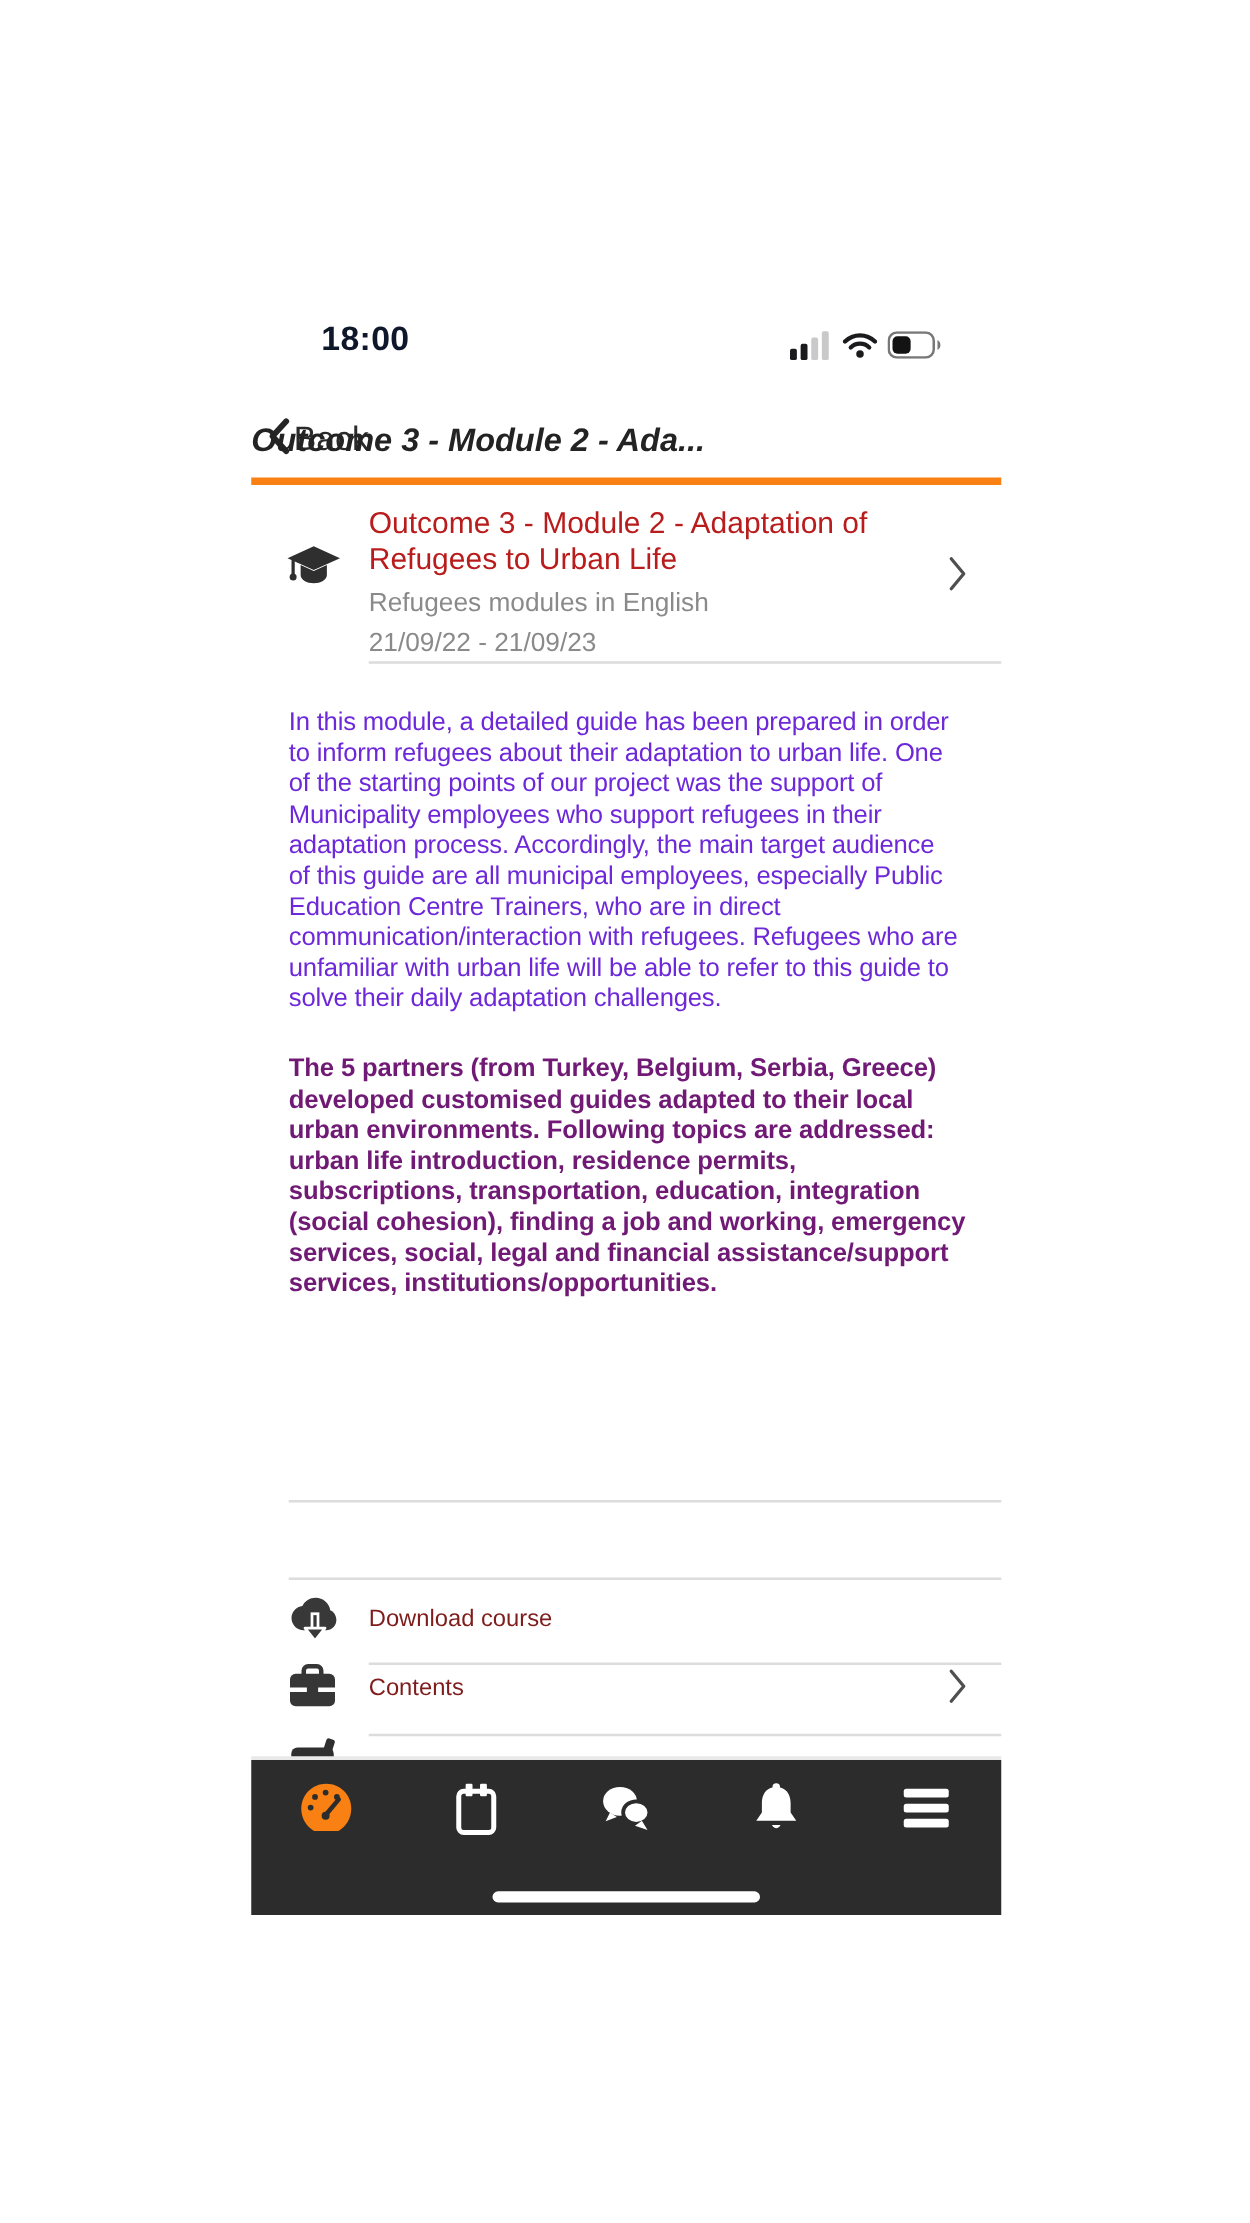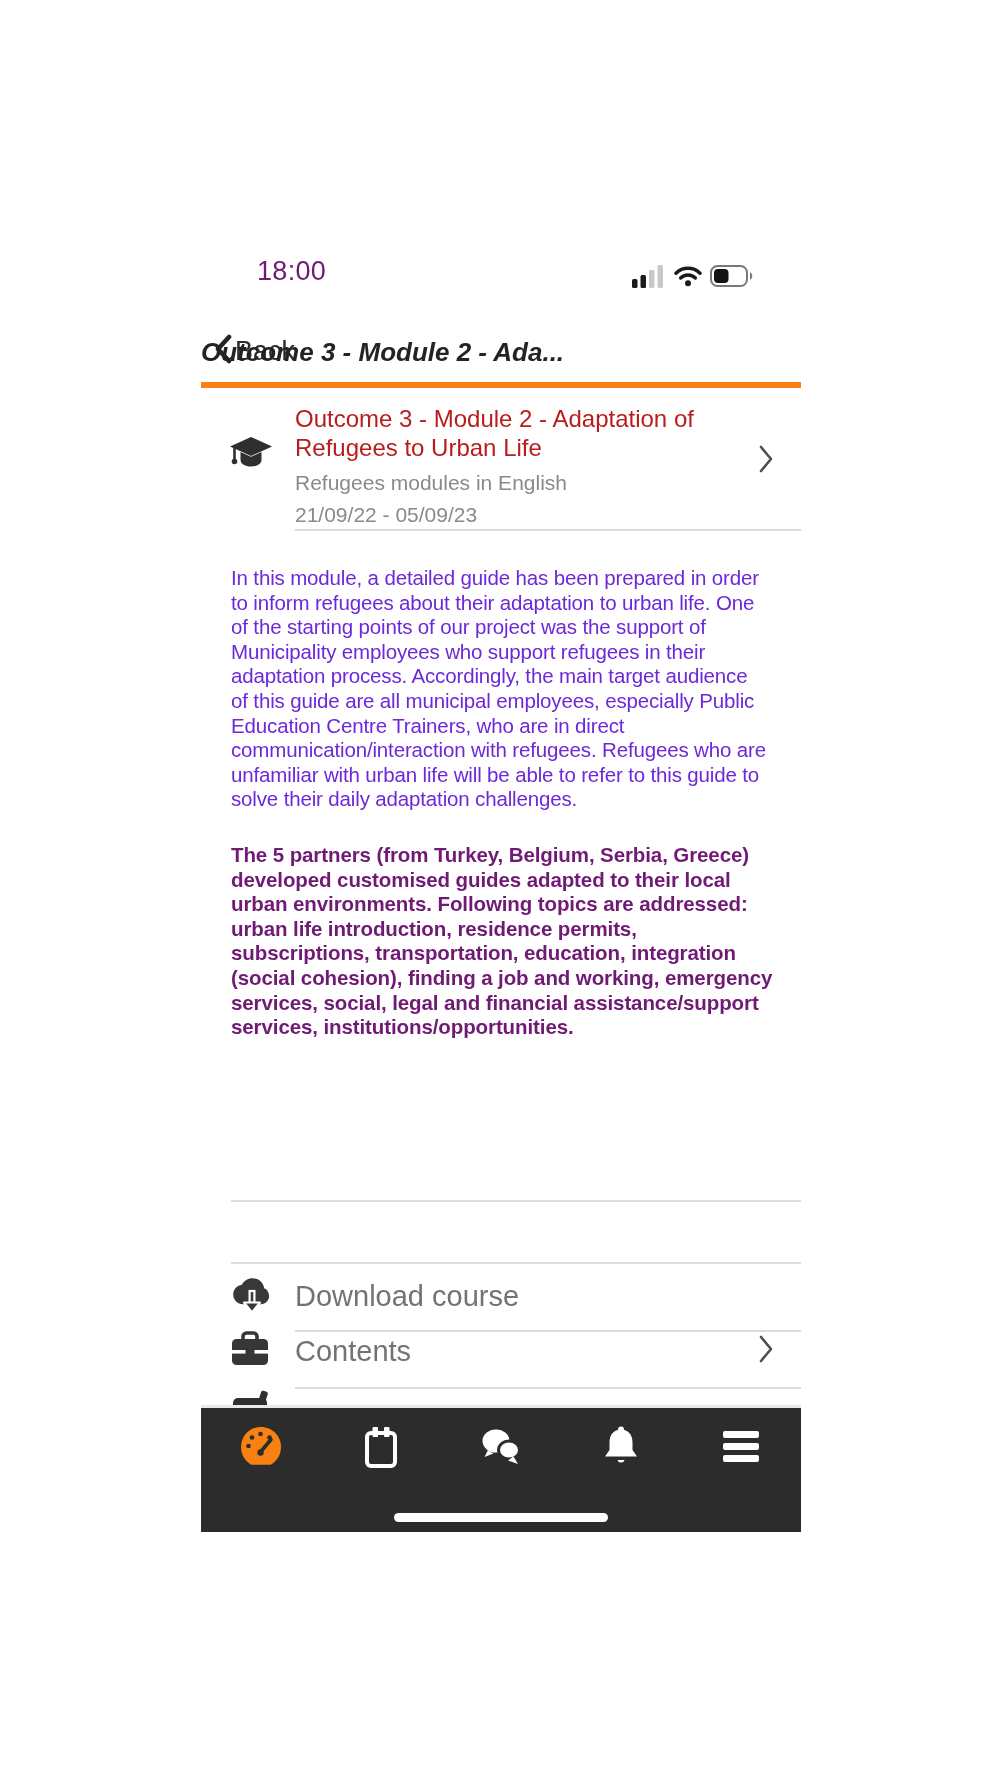--- a/index.html
+++ b/index.html
@@ -2,21 +2,21 @@
 <html><head>
 <meta charset="utf-8">
 <style>
   * { margin:0; padding:0; box-sizing:border-box; }
   html,body { background:#ffffff; }
   .page { position:relative; width:1000px; height:1778px; background:#ffffff; overflow:hidden;
           font-family:"Liberation Sans", sans-serif; }
   .screen { position:absolute; left:201px; top:0; width:600px; height:1778px; background:#ffffff; }
 
   
-  .time { position:absolute; left:56px; top:256px; font-size:27px; font-weight:400; color:#701a75; letter-spacing:.3px; }
+  .time { position:absolute; left:56px; top:256px; font-size:27px; font-weight:700; color:#0f172a; letter-spacing:.3px; }
   .status-icons { position:absolute; right:46px; top:264px; display:flex; align-items:center; gap:8px; }
 
   
   .back { position:absolute; left:12px; top:334px; display:flex; align-items:center; gap:2px; cursor:pointer; }
   .back-label { font-size:27px; color:#2a2a2a; }
   .nav-title { position:absolute; left:0; right:0; top:337px; text-align:left; font-size:26px; font-weight:600; color:#232323;font-style:italic; }
   .accent-bar { position:absolute; left:0; right:0; top:382px; height:6px; }
 
   
   .course-header { position:absolute; left:0; right:0; top:398px; height:132px; }
@@ -34,21 +34,21 @@
   .description p { font-size:20.5px; line-height:24.6px; color:#6d28d9; letter-spacing:-0.15px;
                    white-space:pre-line; margin-bottom:31px; }
   .description p.bold { font-weight:700; color:#701a75; letter-spacing:-0.1px; }
 
   .enrol { position:absolute; left:30px; top:1225px; font-size:21px; color:#6f6f6f; }
 
   .action-row { position:absolute; left:0; right:0; display:flex; align-items:center; cursor:pointer; }
   .row-download { top:1262px; height:68px; }
   .row-contents { top:1330px; height:42px; }
   .action-icon { position:absolute; left:28px; }
-  .action-label { position:absolute; left:94px; font-size:29px; color:#737373; }
+  .action-label { position:absolute; left:94px; font-size:19px; color:#7f1d1d; }
   .row-chevron { position:absolute; right:27px; }
 
   
   .fragment-icon { position:absolute; left:32px; top:1396px; width:36px; height:12px; }
   .fragment-icon .base { position:absolute; left:0; bottom:0; width:34px; height:10px; background:#2f2f2f; border-radius:5px 5px 0 0; }
   .fragment-icon .nub  { position:absolute; right:2px; top:-5px; width:7px; height:10px; background:#2f2f2f; border-radius:2px; transform:rotate(18deg); }
 
   .tabbar-hairline { position:absolute; left:0; right:0; top:1405px; height:3px; background:#e9e9e9; }
   .tab-bar { position:absolute; left:0; right:0; top:1408px; height:124px; }
   .tab-items { position:absolute; left:0; right:0; top:17px; display:flex; }
@@ -105,21 +105,21 @@
           <path d="M23 3 L44 12.5 L23 22 L2 12.5 Z" fill="#2f2f2f"></path>
           <path d="M12.5 18 V26 C12.5 29.8 17.5 32.6 23 32.6 C28.5 32.6 33.5 29.8 33.5 26 V18 L23 22.8 Z" fill="#2f2f2f"></path>
           <path d="M6.5 14.5 V25" stroke="#2f2f2f" stroke-width="2.6" stroke-linecap="round" fill="none"></path>
           <circle cx="6.5" cy="27.5" r="2.8" fill="#2f2f2f"></circle>
         </svg>
       </span>
       <div class="course-text">
         <div class="course-title">Outcome 3 - Module 2 - Adaptation of
 Refugees to Urban Life</div>
         <div class="course-sub">Refugees modules in English</div>
-        <div class="course-dates">21/09/22 - 05/09/23</div>
+        <div class="course-dates">21/09/22 - 21/09/23</div>
       </div>
       <span class="chev-right">
         <svg width="16" height="30" viewBox="0 0 16 30">
           <polyline points="3,3 13,15 3,27" fill="none" stroke="#4f4f4f" stroke-width="2.6" stroke-linecap="round" stroke-linejoin="round"></polyline>
         </svg>
       </span>
     </div>
     <div class="divider" style="left:94px; top:529px;"></div>
 
     <div class="description">

